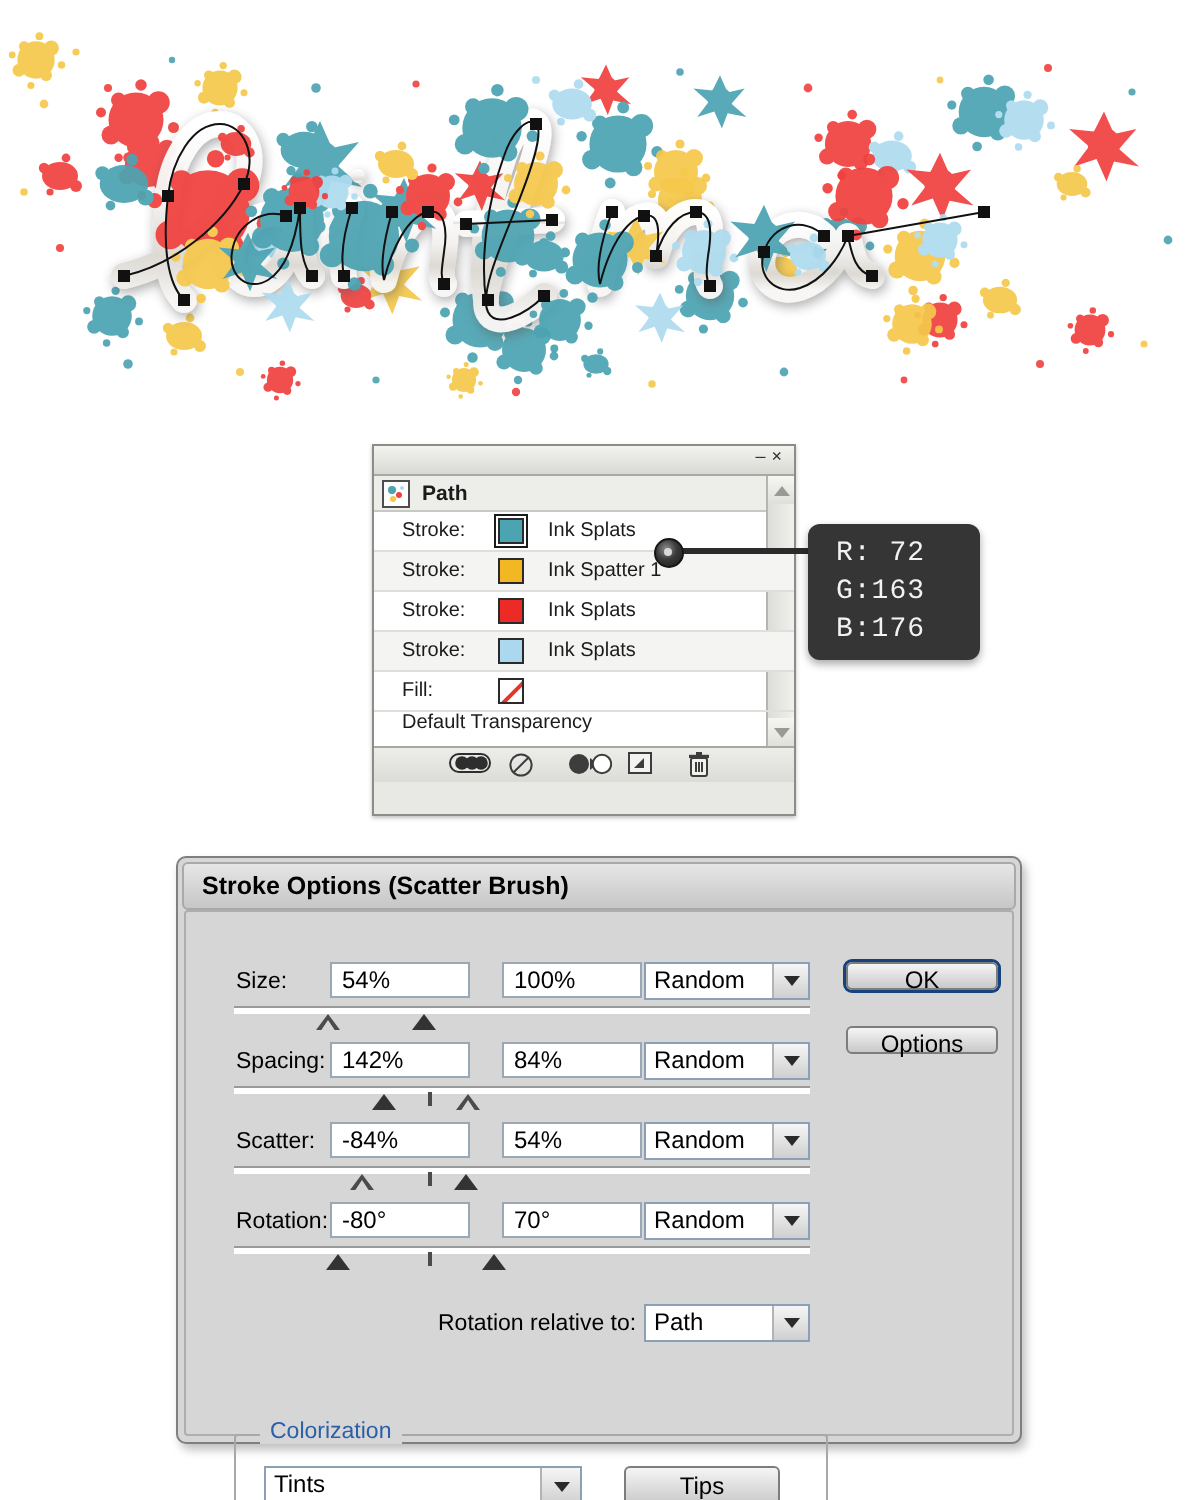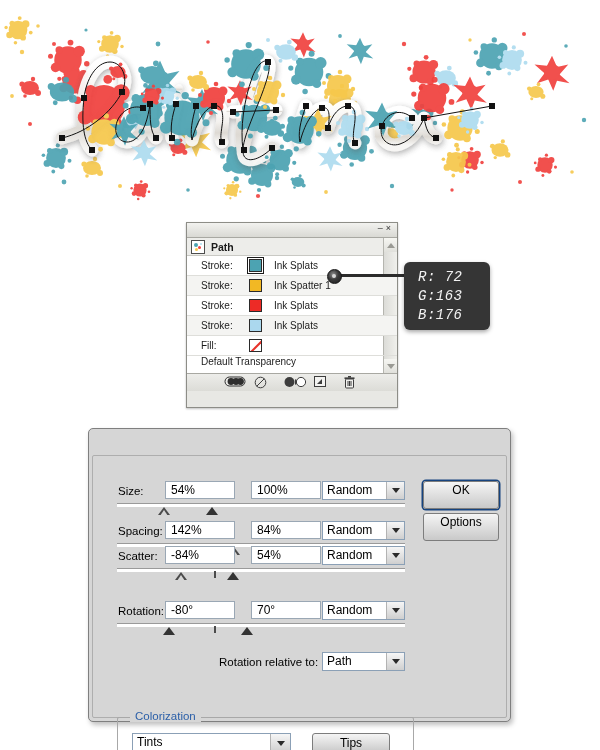--- a/index.html
+++ b/index.html
@@ -113,21 +113,21 @@
   }
   #leader{
     position:absolute; left:338px; top:274px; width:68px; height:3px;
     background:#2b2b2b; z-index:5;
   }
   #rgb-tip{
     position:absolute; left:404px; top:262px; width:86px; height:68px;
     background:#353535; border-radius:6px; z-index:7;
     box-shadow:0 2px 4px rgba(0,0,0,.35);
     display:flex; flex-direction:column; justify-content:center;
-    padding-left:14px; box-sizing:border-box;font-style:italic;
+    padding-left:14px; box-sizing:border-box;
   }
   #rgb-tip div{
     color:#f2f2f2; font-family:"Liberation Mono", monospace; font-size:14px; line-height:19px;
     letter-spacing:0.5px; white-space:pre;
   }
 
   
   #dialog{
     position:absolute; left:88px; top:428px; width:421px; height:292px;
     background:#d6d6d6;
@@ -183,21 +183,21 @@
     border-left:6px solid transparent;border-right:6px solid transparent;border-bottom:8px solid #4b4b4b;
   }
   .tri.open:after{
     content:""; position:absolute; left:-4px; top:2.5px; width:0;height:0;
     border-left:4px solid transparent;border-right:4px solid transparent;border-bottom:6px solid #d6d6d6;
   }
   .tri.solid{ border-bottom:8px solid #333; }
   .tick{ position:absolute; top:30px; width:2px; height:7px; background:#4b4b4b;}
 
   .btn{
-    position:absolute; width:76px; height:28px;
+    position:absolute; width:76px; height:14px;
     background:linear-gradient(#f5f5f5,#c9c9c9);
     border:1px solid #7d7d7d; border-radius:3px;
     font-size:12px; text-align:center; line-height:17px; color:#000;
     box-sizing:border-box;
   }
   .btn.primary{ box-shadow:0 0 0 1.5px #16437e; }
 
   .relrow{ position:absolute; left:0; top:196px; width:100%; height:22px;}
   .relrow .rl{ position:absolute; left:126px; top:4px; font-size:11.5px; }
   .relrow .combo{ left:229px; top:0px; }
@@ -525,20 +525,23 @@
   <div id="leader"></div>
   <div id="target-dot"></div>
   <div id="rgb-tip">
     <div>R: 72</div>
     <div>G:163</div>
     <div>B:176</div>
   </div>
 
   <div id="dialog">
 
+    <div class="dlg-title">
+      <span>Stroke Options (Scatter Brush)</span>
+    </div>
 
     <div class="dlg-body">
 
       <div class="row" style="top:20px;">
         <span class="rlabel">Size:</span>
         <div class="field f1">54%</div>
         <div class="field f2">100%</div>
         <div class="combo">
           <span class="cv">Random</span>
           <span class="cbtn">
@@ -559,21 +562,21 @@
           <span class="cbtn">
               <i></i>
             </span>
         </div>
         <div class="track"></div>
         <span class="tri solid" style="left:93px;"></span>
         <span class="tick" style="left:121px;"></span>
         <span class="tri open" style="left:135px;"></span>
       </div>
 
-      <div class="row" style="top:85px;">
+      <div class="row" style="top:100px;">
         <span class="rlabel">Scatter:</span>
         <div class="field f1">-84%</div>
         <div class="field f2">54%</div>
         <div class="combo">
           <span class="cv">Random</span>
           <span class="cbtn">
               <i></i>
             </span>
         </div>
         <div class="track"></div>

